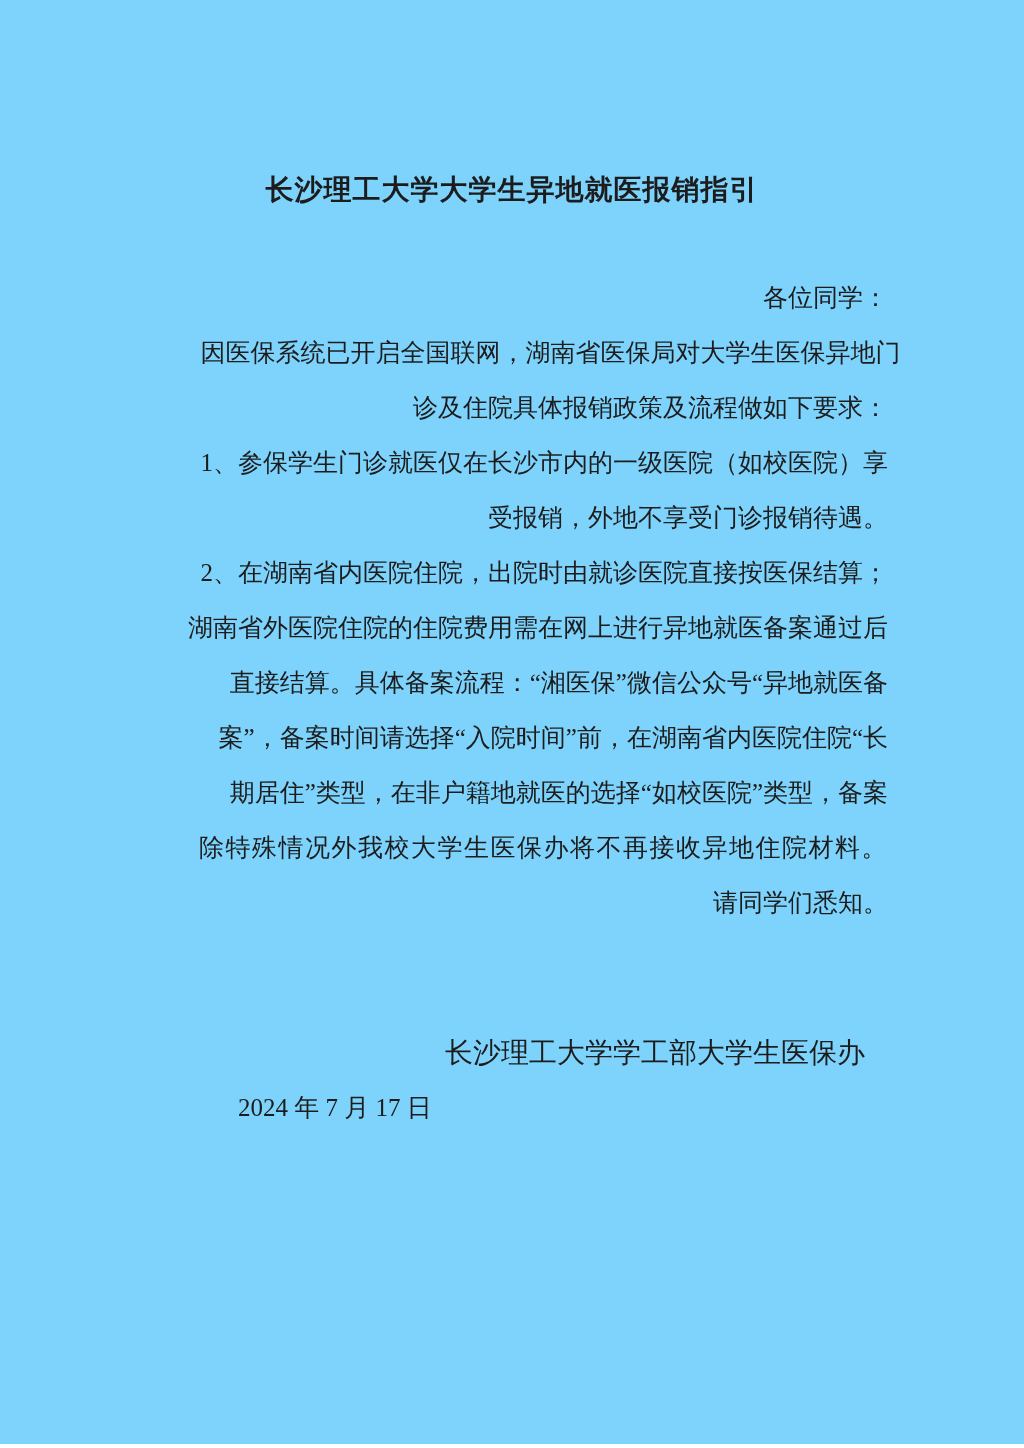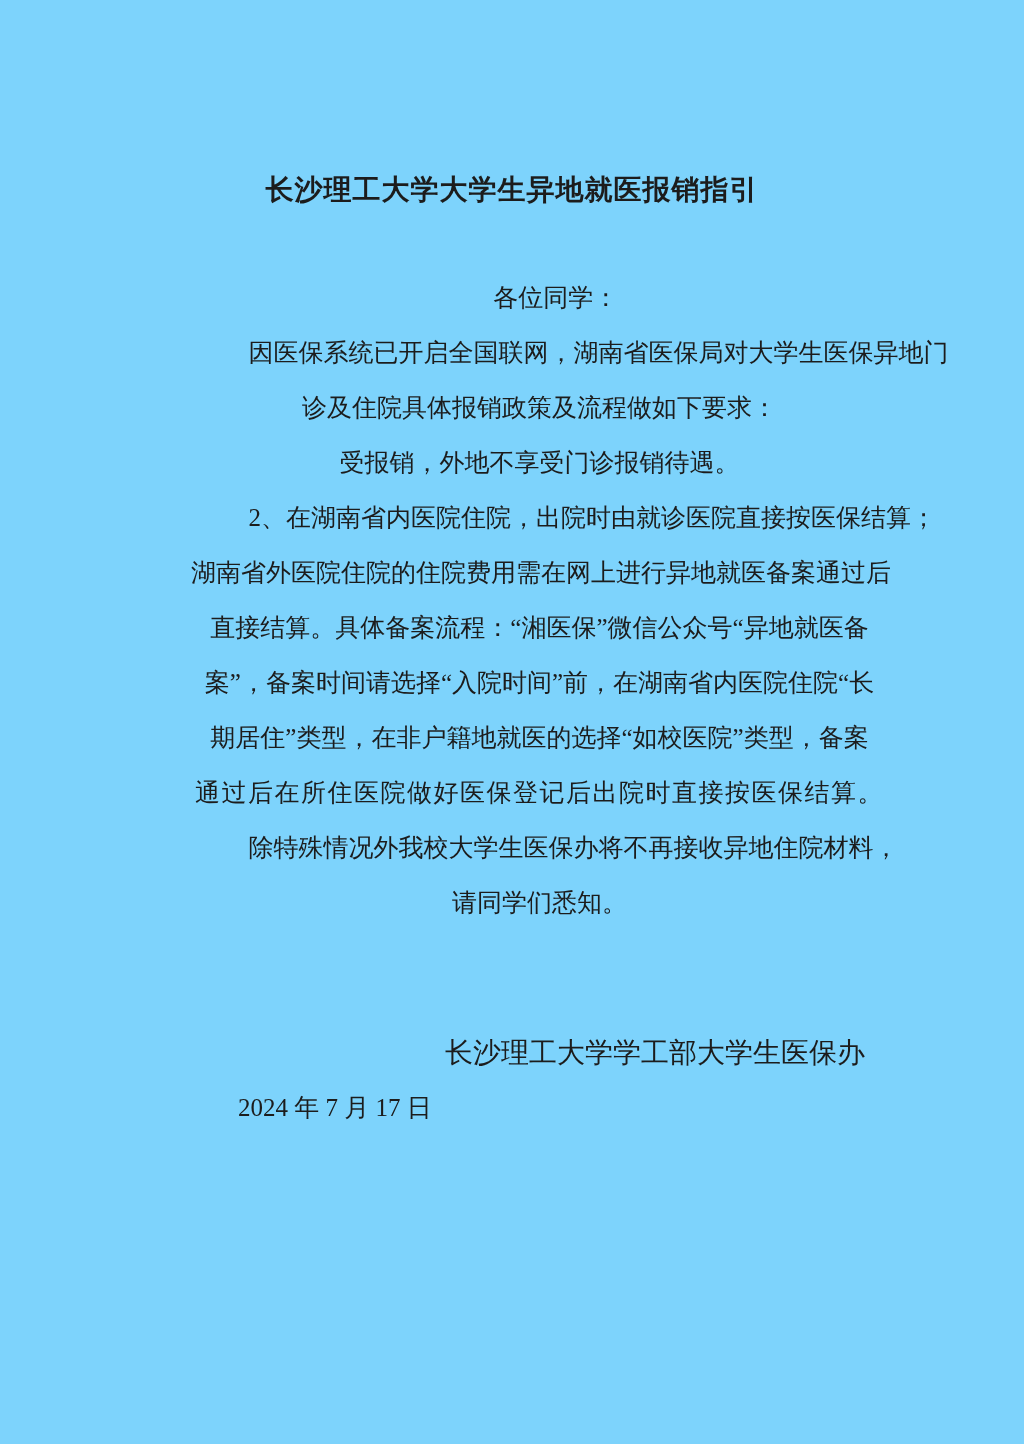--- a/index.html
+++ b/index.html
@@ -29,22 +29,21 @@
   .body-text {
     margin-top: 58px;
     padding-left: 143px;
     padding-right: 136px;
     font-size: 25px;
   }
   .line {
     line-height: 55px;
     height: 55px;
     white-space: nowrap;
-    text-align: center;
-    margin-left: 48px;
+    text-align: right;
   }
   .line.sal {
     text-indent: 1.3em;
   }
   .line.indent {
     text-indent: 2.3em;
   }
   .line.wide {
     letter-spacing: 1.5px;
   }
@@ -70,28 +69,28 @@
 
 <div class="page">
 
   <h1 class="title">长沙理工大学大学生异地就医报销指引</h1>
 
   <div class="body-text">
     <div class="line sal">各位同学：</div>
 
     <div class="line indent">因医保系统已开启全国联网，湖南省医保局对大学生医保异地门</div>
     <div class="line">诊及住院具体报销政策及流程做如下要求：</div>
+    <div class="line indent">1、参保学生门诊就医仅在长沙市内的一级医院（如校医院）享</div>
     <div class="line">受报销，外地不享受门诊报销待遇。</div>
     <div class="line indent">2、在湖南省内医院住院，出院时由就诊医院直接按医保结算；</div>
     <div class="line">湖南省外医院住院的住院费用需在网上进行异地就医备案通过后</div>
     <div class="line">直接结算。具体备案流程：“湘医保”微信公众号“异地就医备</div>
     <div class="line">案”，备案时间请选择“入院时间”前，在湖南省内医院住院“长</div>
     <div class="line">期居住”类型，在非户籍地就医的选择“如校医院”类型，备案</div>
-    <div class="line wide">通过后在所住医院做好医保登记后出院时直接按医保结算。</div>
-    <div class="line indent">除特殊情况外我校大学生医保办将不再接收异地住院材料，</div>
+    <div class="line wide">除特殊情况外我校大学生医保办将不再接收异地住院材料。</div>
     <div class="line">请同学们悉知。</div>
   </div>
 
   <div class="signature">长沙理工大学学工部大学生医保办</div>
 
   <div class="date">2024 年 7 月 17 日</div>
 
 </div>
 
 </body></html>

